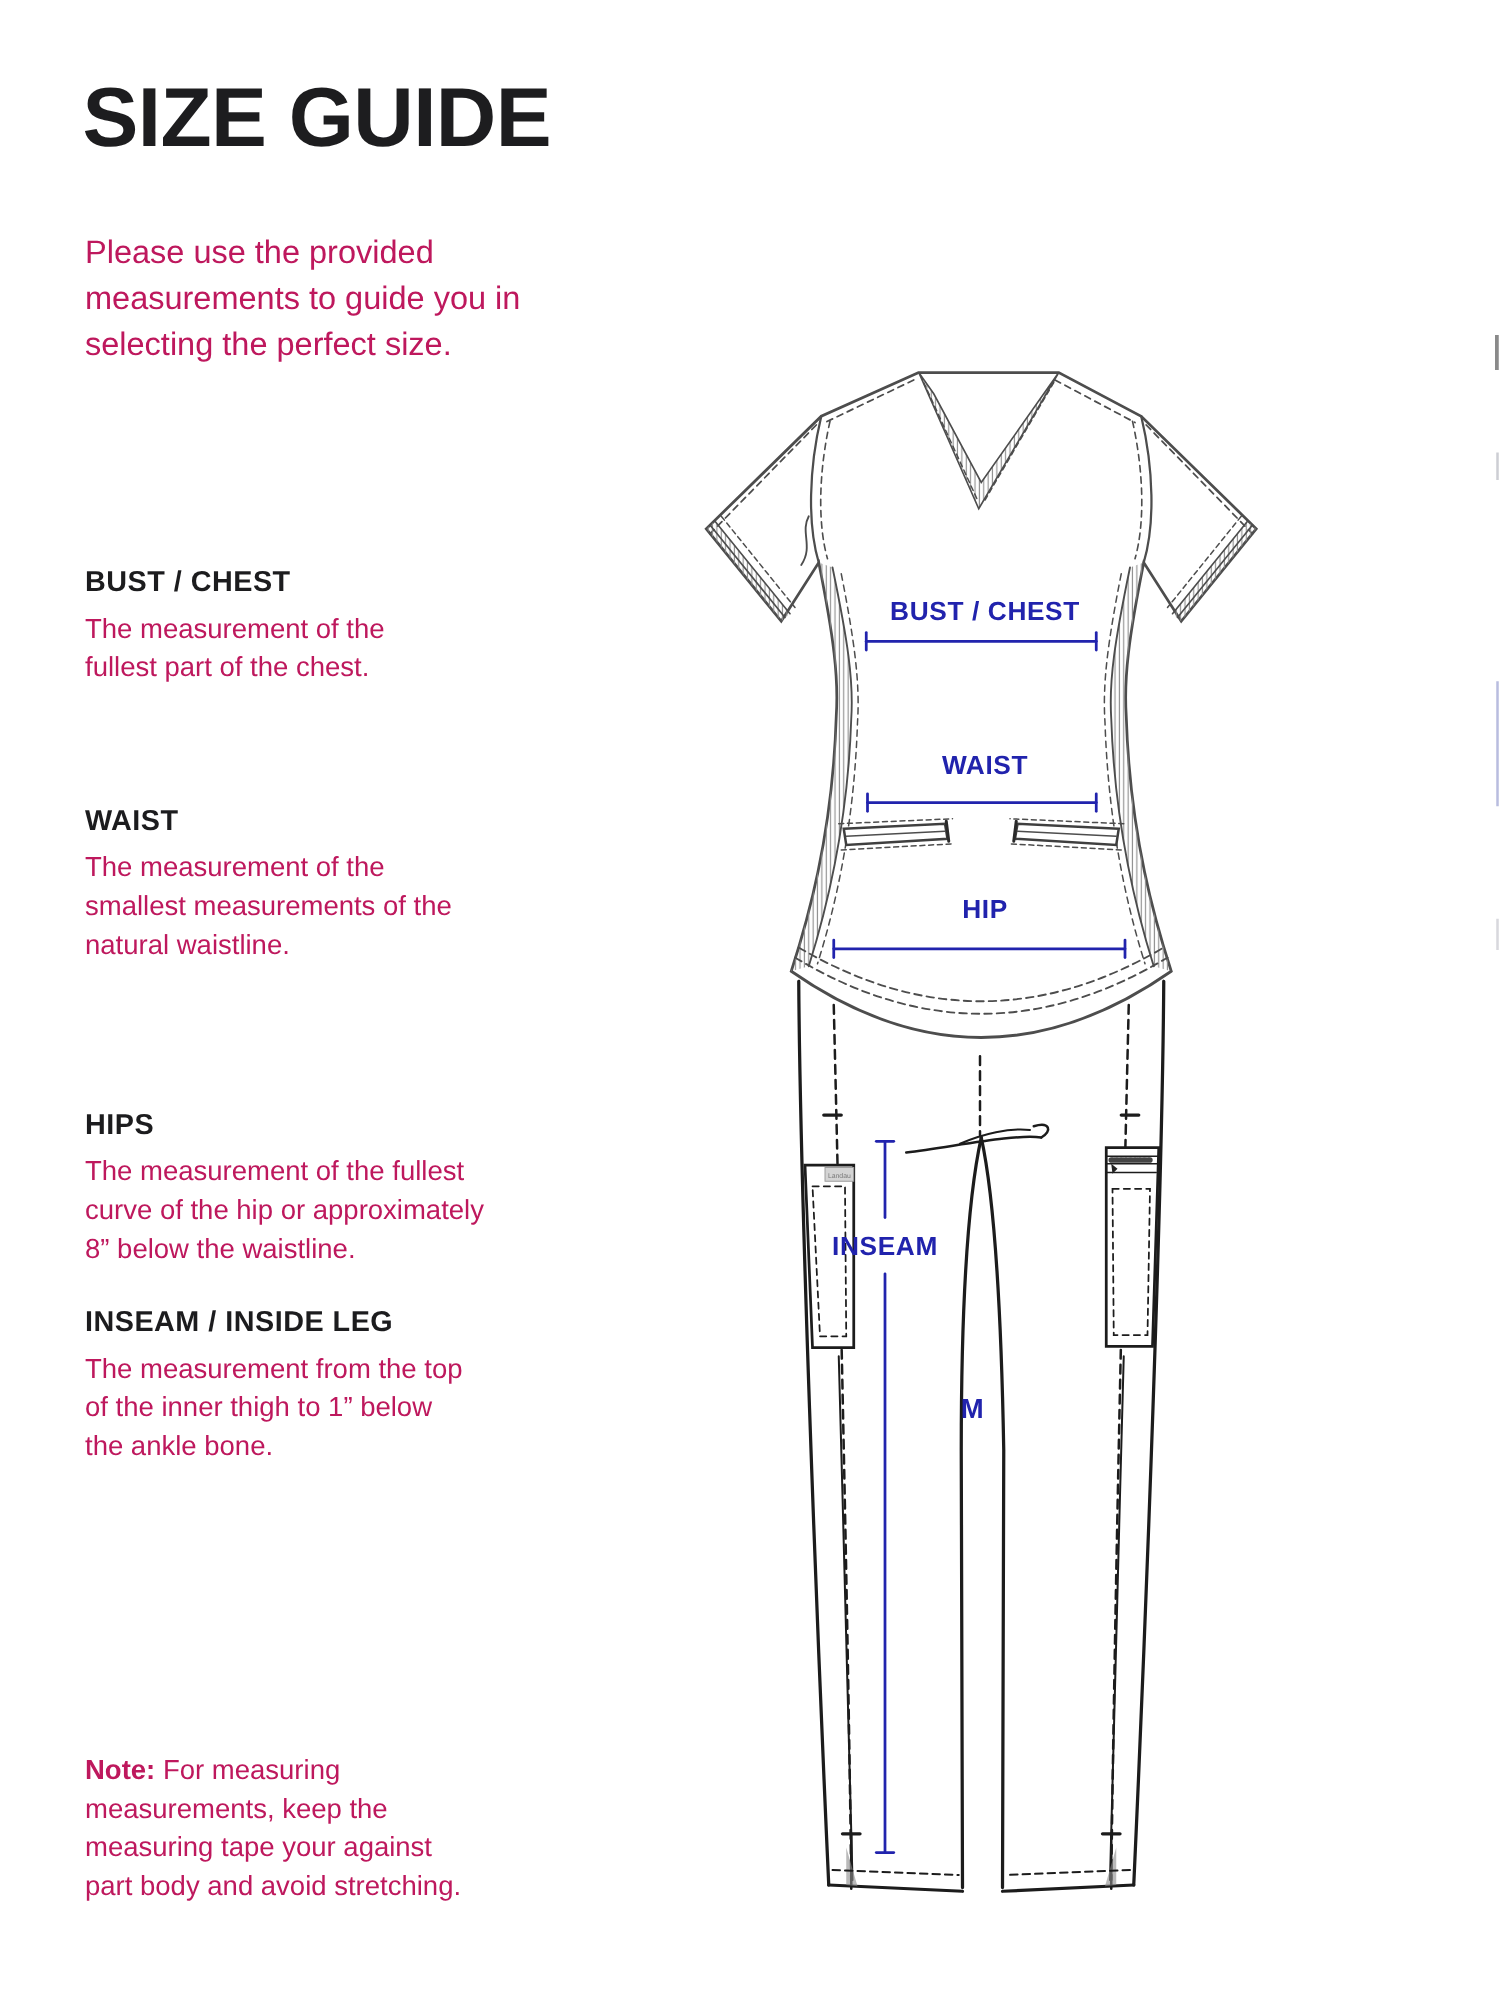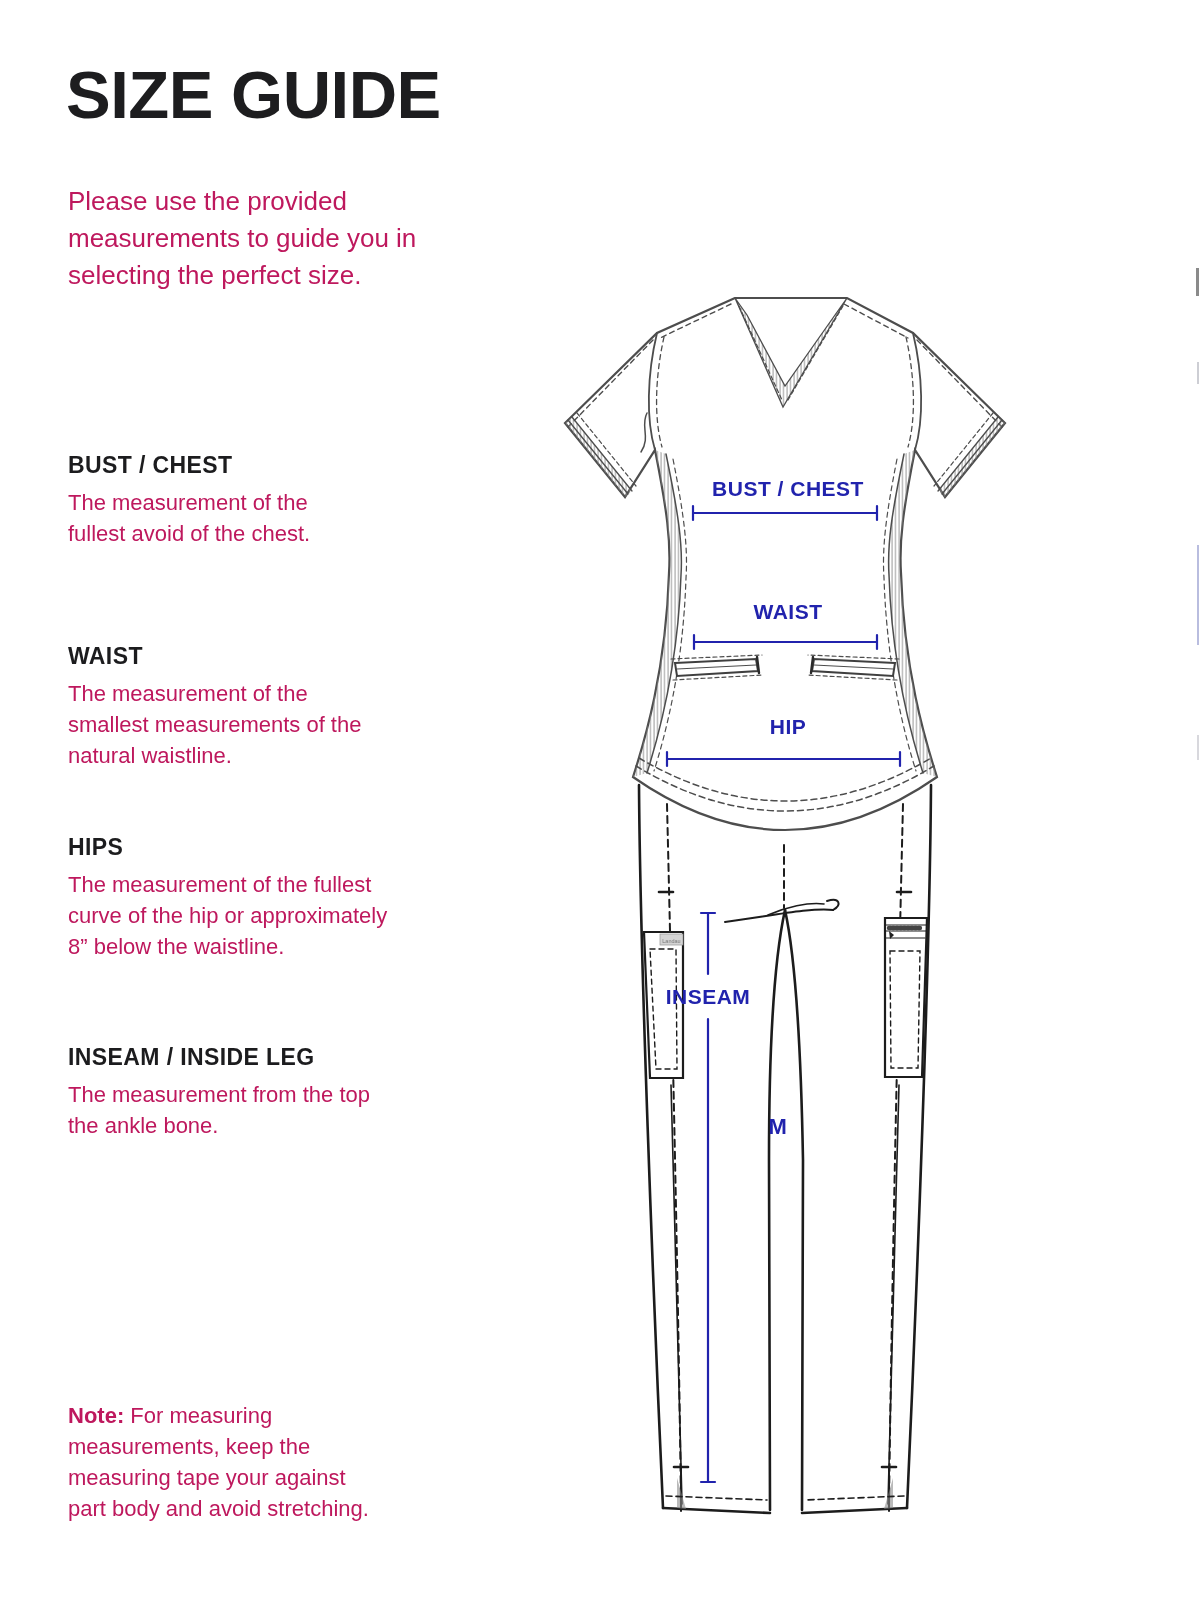--- a/index.html
+++ b/index.html
@@ -31,40 +31,41 @@
 
 <div class="intro body-text" style="font-size:26px;line-height:37px;">
   <div>Please use the provided</div>
   <div>measurements to guide you in</div>
   <div>selecting the perfect size.</div>
 </div>
 
 <div class="section" style="top:452px">
   <div class="heading">BUST / CHEST</div>
   <div class="body-text">The measurement of the</div>
-  <div class="body-text">fullest avoid of the chest.</div>
+  <div class="body-text">fullest part of the chest.</div>
 </div>
 
 <div class="section" style="top:643px">
   <div class="heading">WAIST</div>
   <div class="body-text">The measurement of the</div>
   <div class="body-text">smallest measurements of the</div>
   <div class="body-text">natural waistline.</div>
 </div>
 
-<div class="section" style="top:834px">
+<div class="section" style="top:886px">
   <div class="heading">HIPS</div>
   <div class="body-text">The measurement of the fullest</div>
   <div class="body-text">curve of the hip or approximately</div>
   <div class="body-text">8” below the waistline.</div>
 </div>
 
 <div class="section" style="top:1044px">
   <div class="heading">INSEAM / INSIDE LEG</div>
   <div class="body-text">The measurement from the top</div>
+  <div class="body-text">of the inner thigh to 1” below</div>
   <div class="body-text">the ankle bone.</div>
 </div>
 
 <div class="section" style="top:1400px">
   <div class="body-text"><span class="note-label">Note:</span> <span>For measuring</span></div>
   <div class="body-text">measurements, keep the</div>
   <div class="body-text">measuring tape your against</div>
   <div class="body-text">part body and avoid stretching.</div>
 </div>
 

